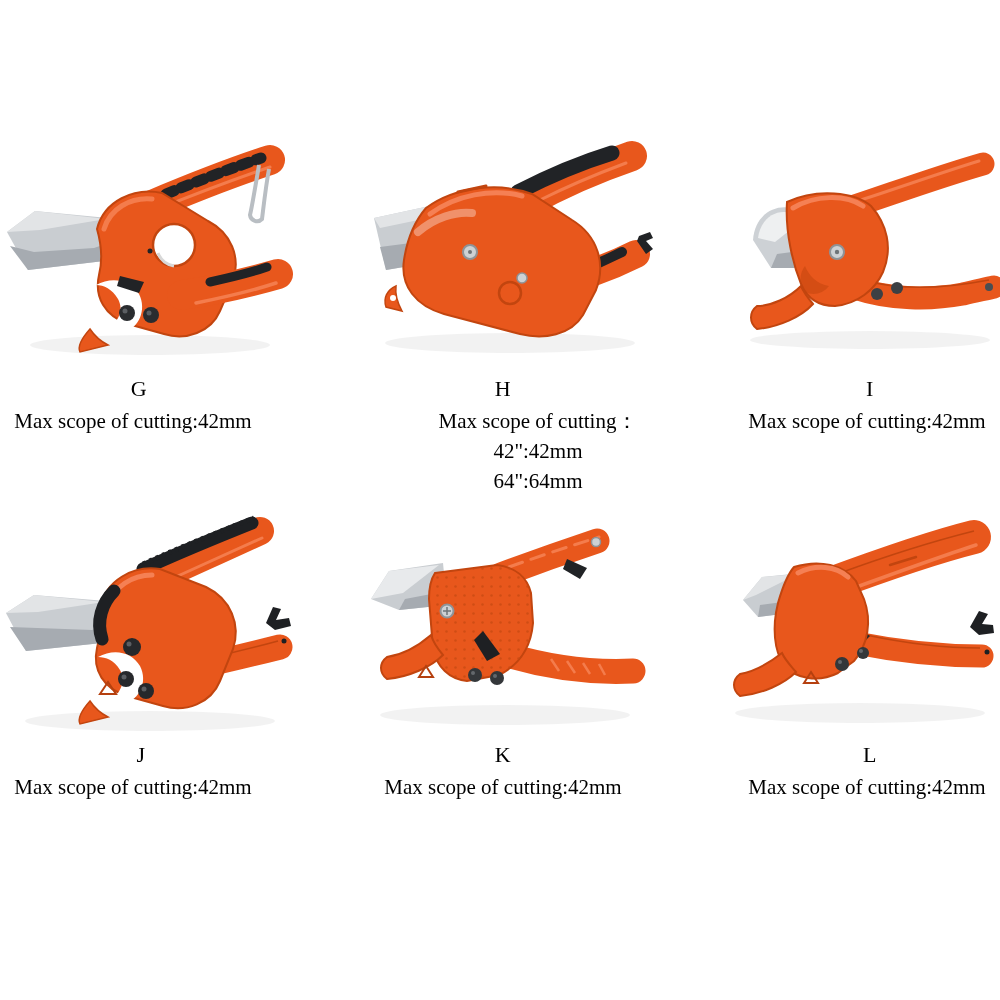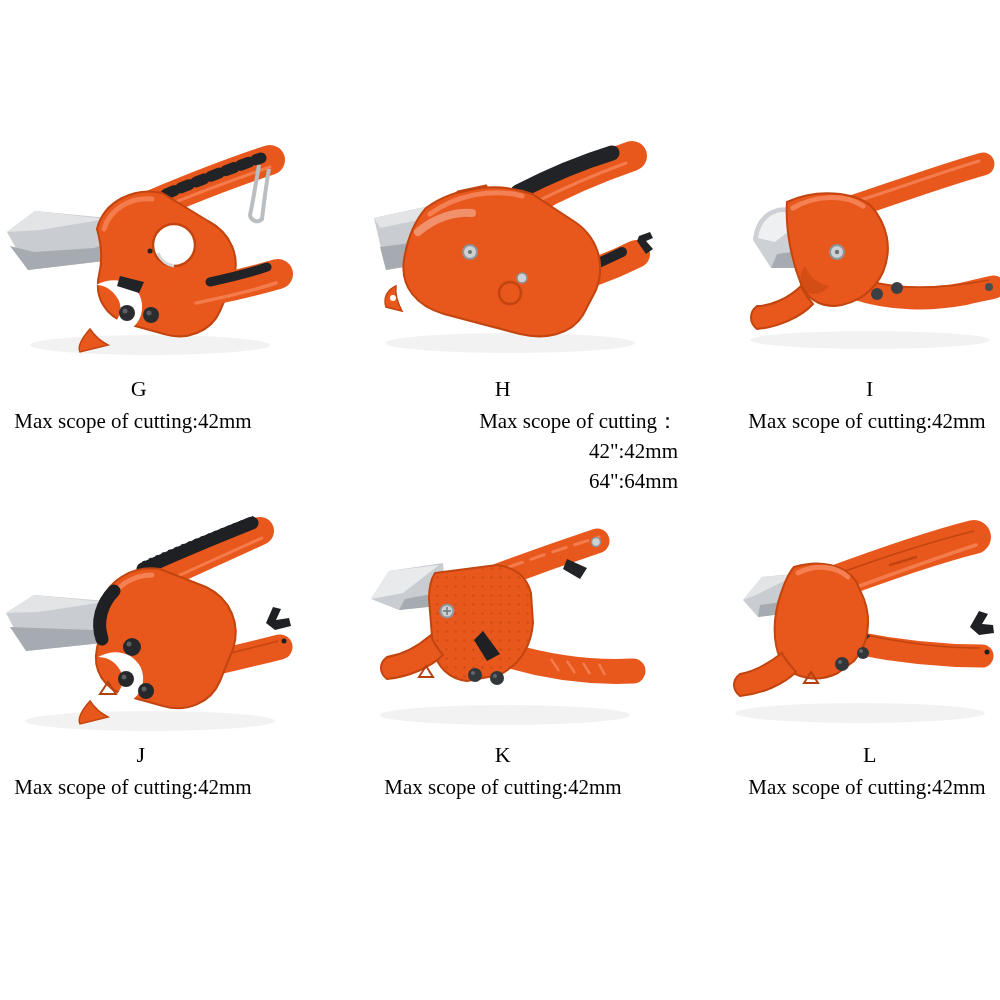--- a/index.html
+++ b/index.html
@@ -11,21 +11,21 @@
   .canvas{position:absolute;left:0;top:0;width:1000px;height:1000px;}
   .fig{position:absolute;}
   .fig svg{display:block;width:100%;height:100%;}
   .cap-label{
     position:absolute;font-size:22px;letter-spacing:.5px;
     text-align:center;width:270px;line-height:26px;
   }
   .cap-spec{
     position:absolute;font-size:21px;text-align:center;width:290px;line-height:30px;
   }
-  .cap-spec.left{text-align:right;width:280px;}
+  .cap-spec.left{text-align:center;width:280px;}
 </style>
 </head>
 <body>
 
 <div class="canvas">
 
   <div class="fig" style="left:0px;top:133px;width:300px;height:240px;">
     <svg viewBox="0 0 300 240">
       <ellipse cx="150" cy="212" rx="120" ry="10" fill="rgba(0,0,0,0.05)"></ellipse>
 

